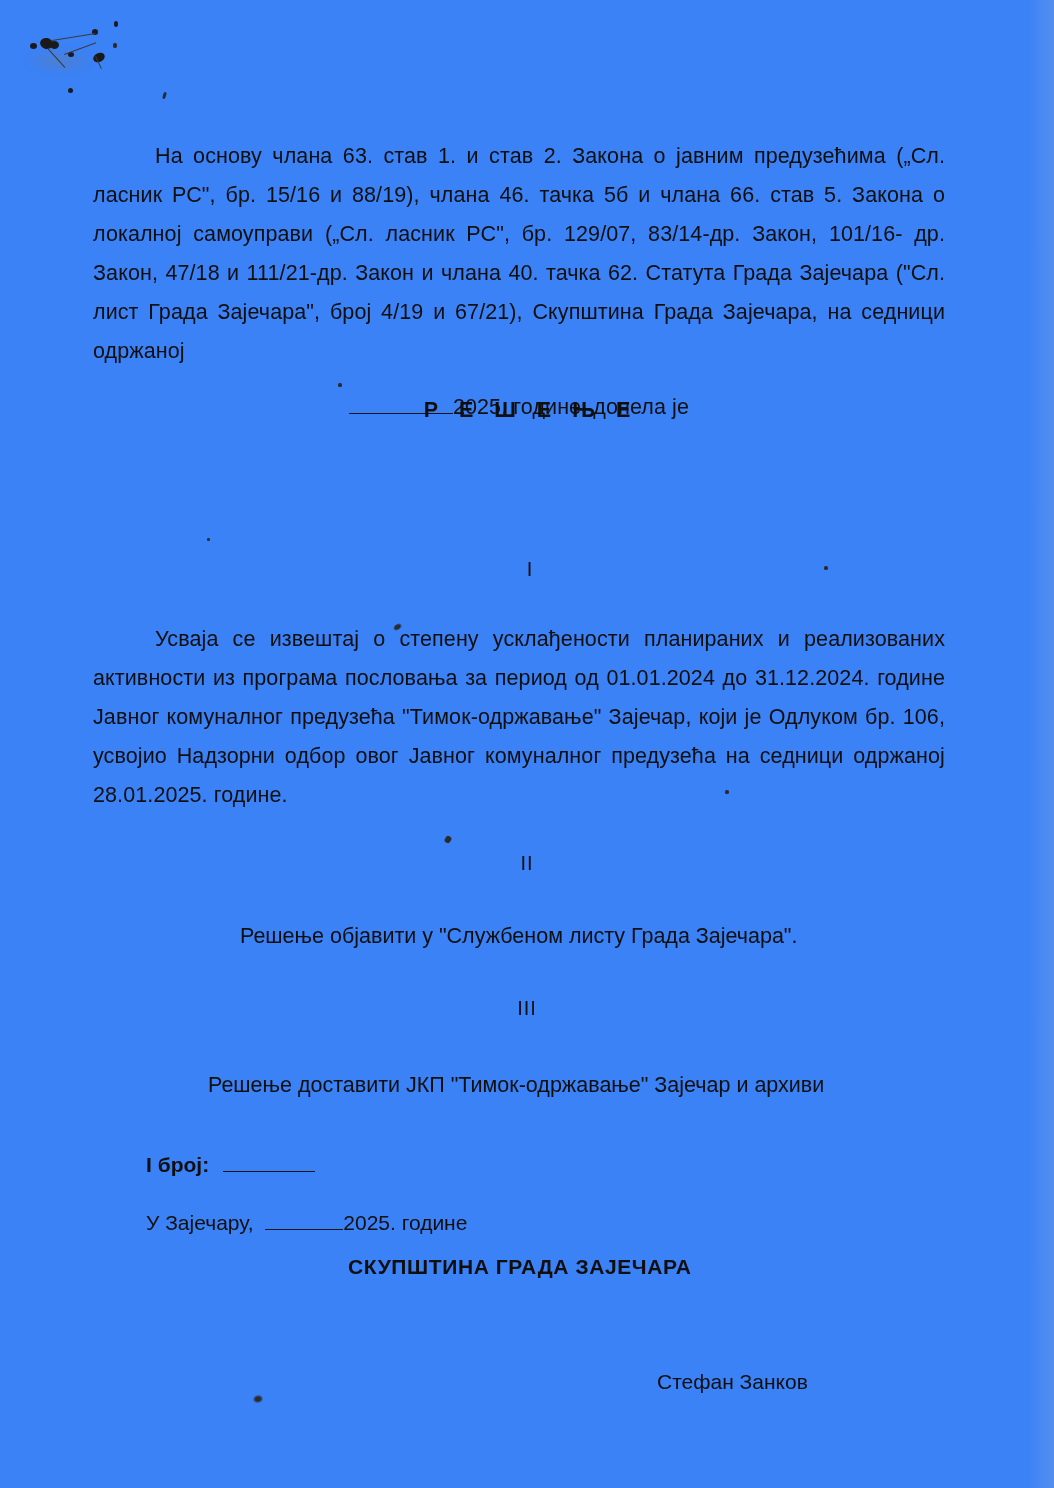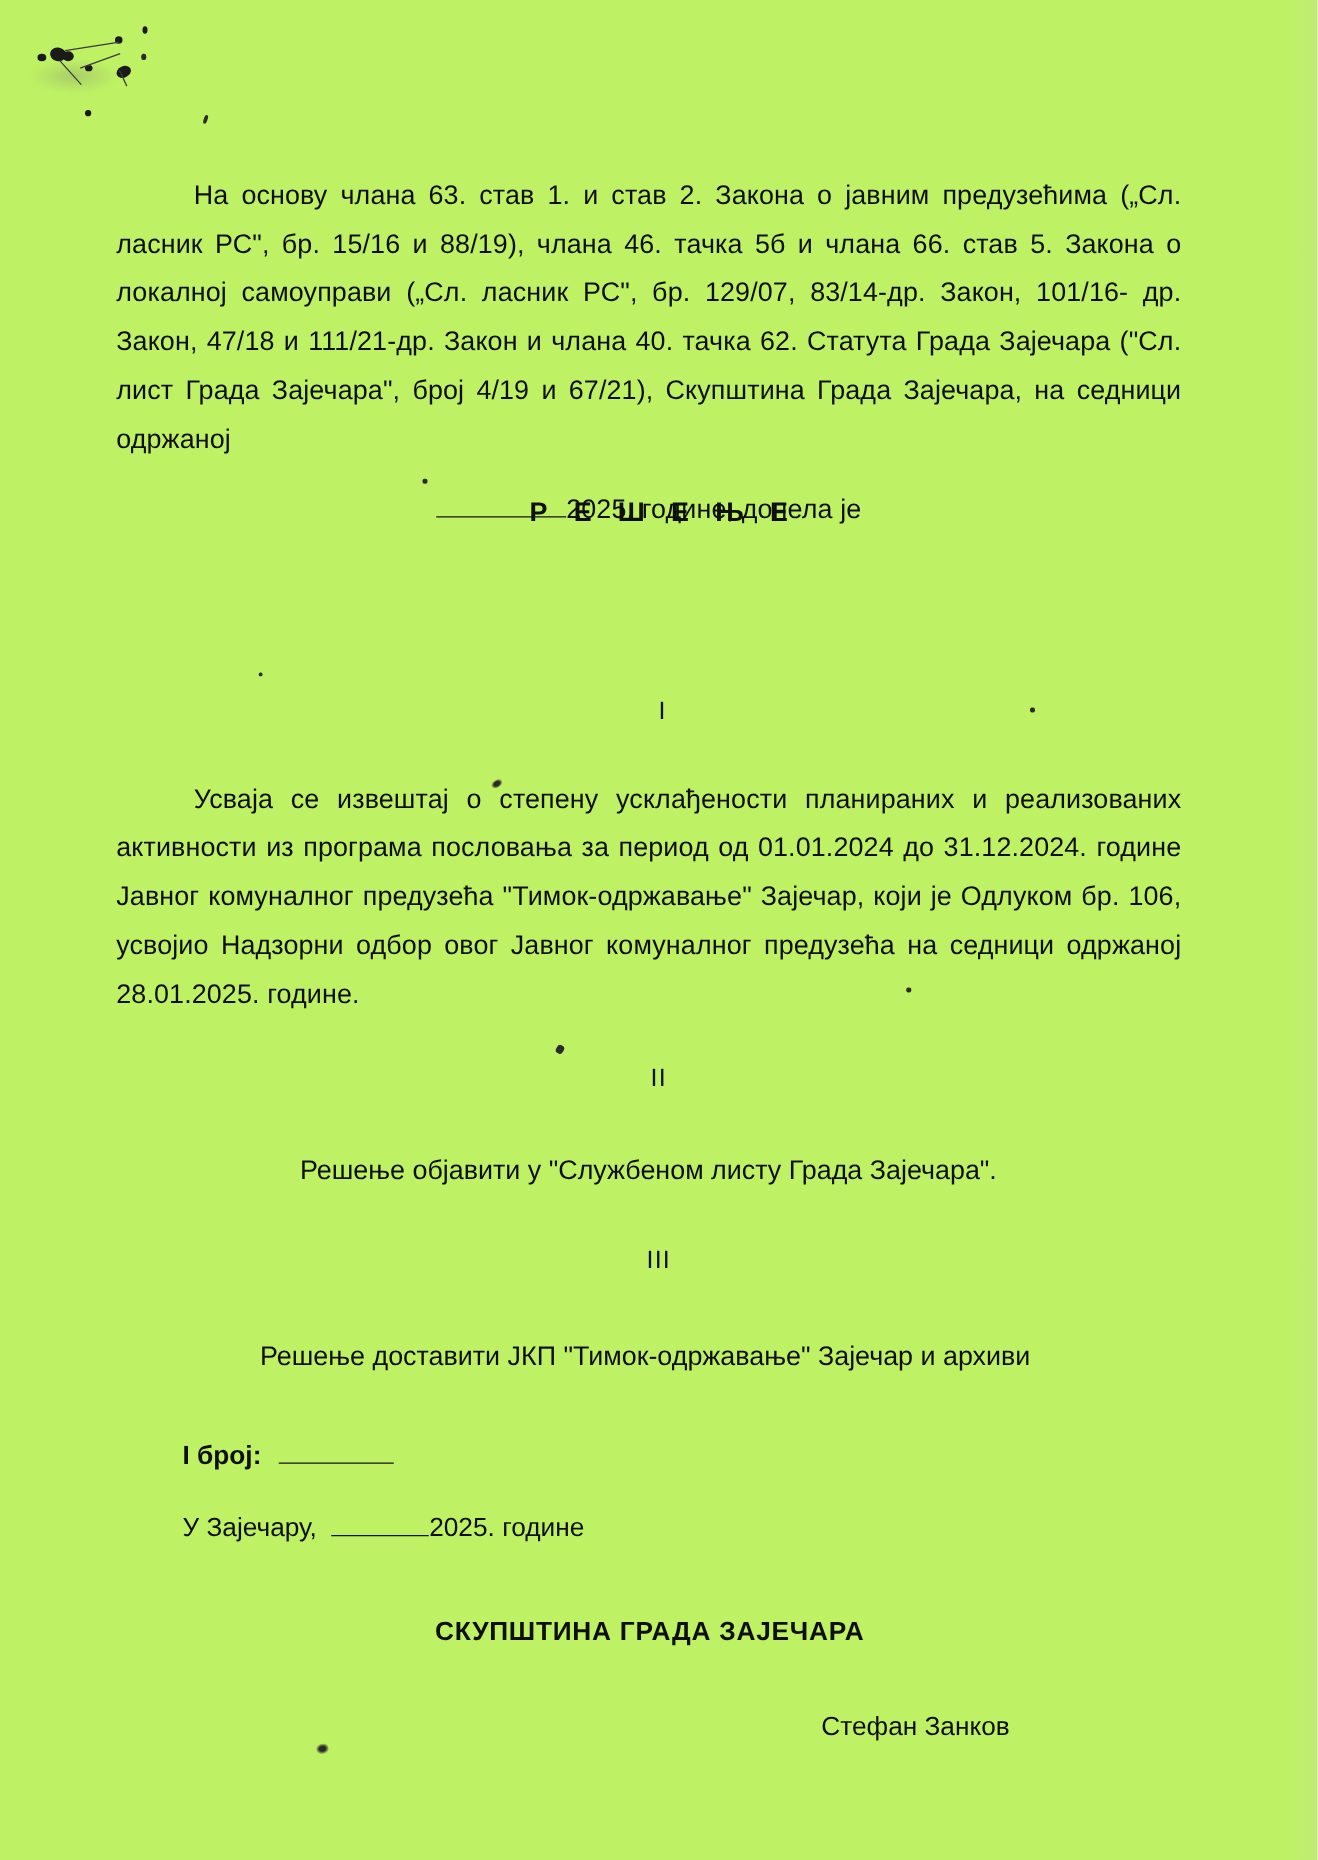--- a/index.html
+++ b/index.html
@@ -6,21 +6,21 @@
   html, body {
     margin: 0;
     padding: 0;
     background: #ffffff;
   }
   .page {
     position: relative;
     width: 1054px;
     height: 1488px;
     margin: 0 auto;
-    background: #bef264;
+    background: #3b82f6;
     overflow: hidden;
     font-family: "Liberation Sans", "DejaVu Sans", sans-serif;
     color: #100f0f;
     -webkit-font-smoothing: antialiased;
   }
 
   
   .scan-noise { position: absolute; pointer-events: none; }
 
   .blot-cluster { top: 8px; left: 18px; width: 200px; height: 130px; }
@@ -216,16 +216,16 @@
 
   <div class="footer-line" style="top:1146px; left:146px;font-weight:bold;">
     <span>I број:</span>
     <span class="blank-line blank-sm" style="margin-left:8px;"></span>
   </div>
   <div class="footer-line" style="top:1184px; left:146px;margin-top:20px;">
     <span>У Зајечару,</span>
     <span class="blank-line blank-md" style="margin-left:6px;"></span><span>2025. године</span>
   </div>
 
-  <div class="sign-org" style="top:1294px; left:348px;">СКУПШТИНА ГРАДА ЗАЈЕЧАРА</div>
+  <div class="sign-org" style="top:1255px; left:348px;">СКУПШТИНА ГРАДА ЗАЈЕЧАРА</div>
   <div class="sign-name" style="top:1370px; left:657px;">Стефан Занков</div>
 
 </div>
 
 </body></html>

